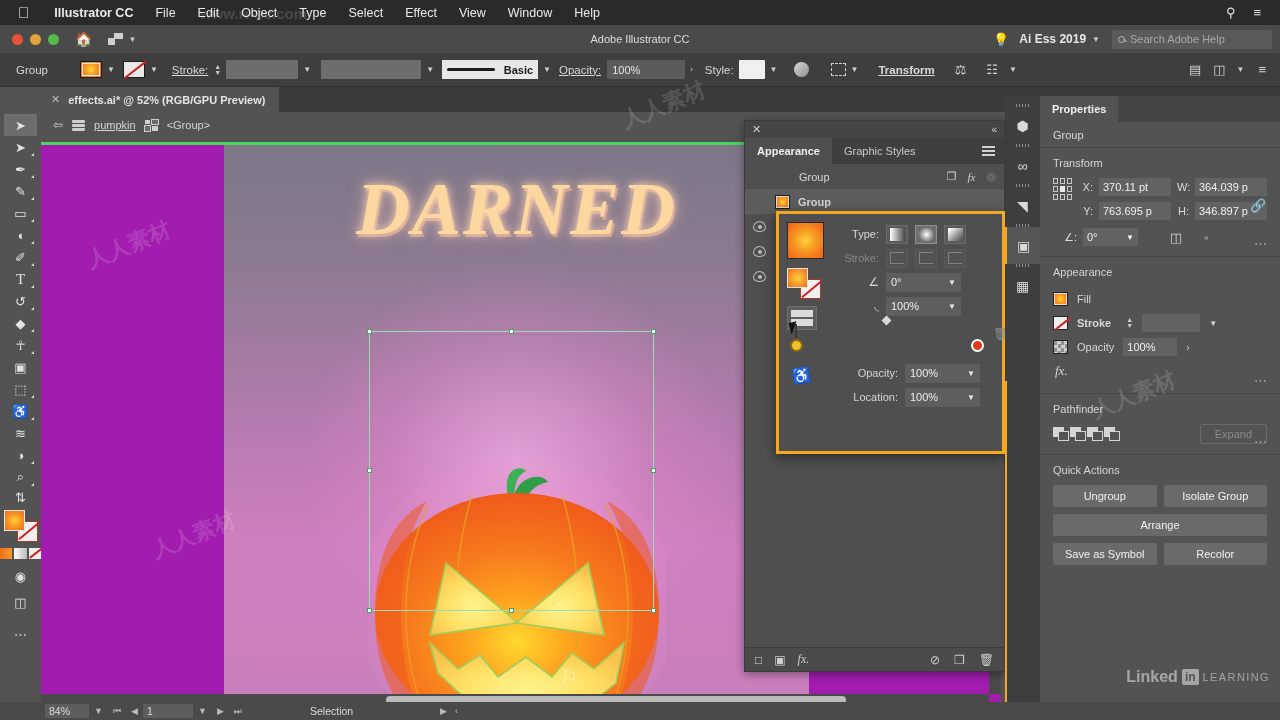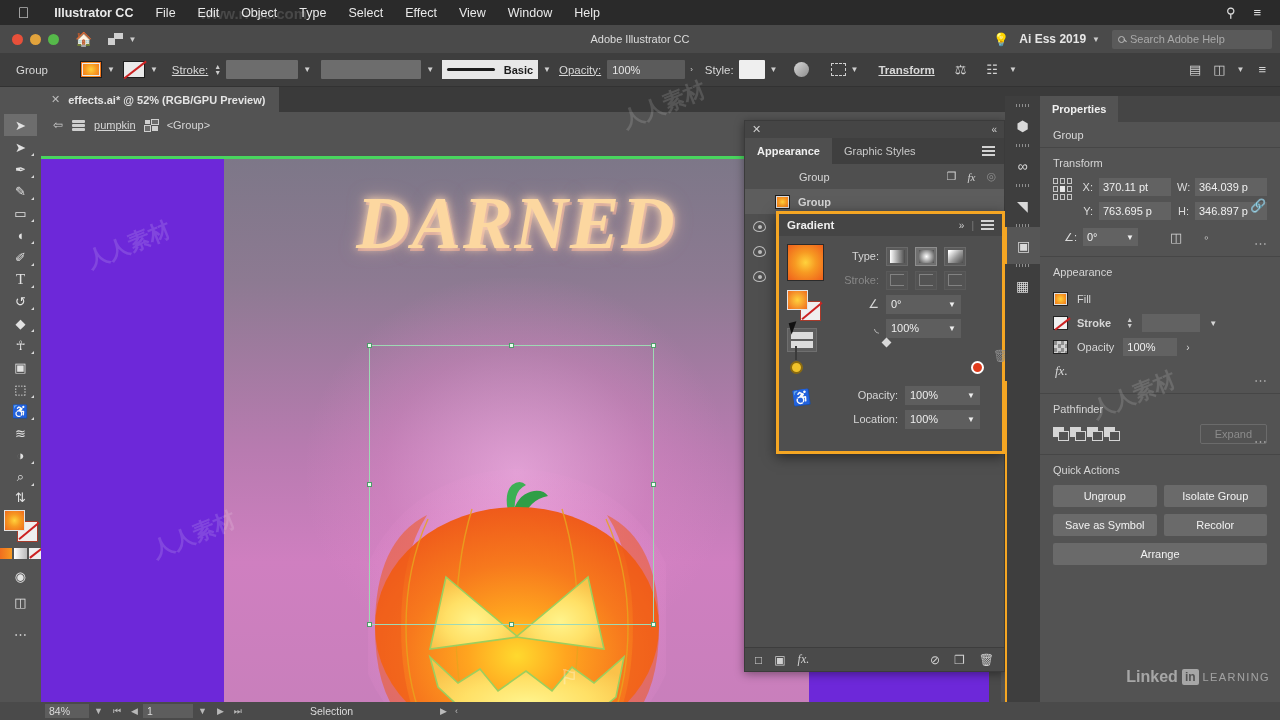--- a/index.html
+++ b/index.html
@@ -90,21 +90,21 @@
   .fs-wrap{position:relative;width:34px;height:32px;margin-top:4px;}
   .fs-fill{position:absolute;left:0;top:0;width:21px;height:21px;background:radial-gradient(circle at 50% 50%,#ffd23c 0%,#f79a22 45%,#ef6a1e 100%);border:1.5px solid #e4e4e4;}
   .fs-stroke{position:absolute;left:13px;top:11px;width:21px;height:21px;background:#efefef;border:1.5px solid #a83a2a;}
   .fs-stroke::after{content:"";position:absolute;left:-2px;top:8px;width:26px;height:2px;background:#cc2222;transform:rotate(-40deg);}
   .colmodes{display:flex;gap:2px;margin-top:6px;}
   .cm{width:13px;height:11px;}
   .cm.c1{background:linear-gradient(90deg,#ef6a1e,#f79a22);} .cm.c2{background:linear-gradient(90deg,#fff,#bbb);}
   .cm.c3{background:#efefef;position:relative;} .cm.c3::after{content:"";position:absolute;left:-1px;top:4px;width:16px;height:1.5px;background:#cc2222;transform:rotate(-38deg);}
 
   
-  .canvasarea { position:absolute; left:41px; top:156px; width:960px; height:564px; background:#6d28d9; overflow:hidden;}
+  .canvasarea { position:absolute; left:41px; top:142px; width:960px; height:564px; background:#a21caf; overflow:hidden;}
   .greenline{position:absolute;left:0;top:0;width:960px;height:3px;background:#49d45e;}
   .artboard { position:absolute; left:183px; top:3px; width:585px; height:560px;
     background:linear-gradient(180deg,#7d7788 0%,#8d7a92 22%,#b87bb0 52%,#cf7fc0 72%,#c87fbb 100%); }
   .glowbg{position:absolute;left:50%;top:56%;transform:translate(-50%,-50%);width:420px;height:390px;
     background:radial-gradient(ellipse at 50% 50%, rgba(255,190,240,.55) 0%, rgba(232,140,205,.28) 45%, rgba(200,120,185,0) 72%);}
   .darned { position:absolute; left:0; right:0; top:22px; text-align:center;
     font-family:"Liberation Serif", serif; font-weight:bold; font-size:74px; letter-spacing:2px;
     color:#fcd7a0; text-shadow:0 0 9px rgba(255,220,180,.95),0 0 18px rgba(255,200,170,.55),2px 3px 0 rgba(245,170,150,.6);
     font-style:italic; }
   .pumpkin-wrap{position:absolute;left:50%;top:300px;transform:translateX(-50%);width:298px;height:290px;}
@@ -474,32 +474,20 @@
       <span style="font-style:italic;font-family:'Liberation Serif',serif">fx.</span>
       <span class="right">
         <span>⊘</span>
         <span>❐</span>
         <span>🗑</span>
       </span>
     </div>
   </div>
 
   <div class="gradpanel">
-    <div class="gp-head">
-      <span class="gp-title">Gradient</span>
-      <span class="r">
-        <span>»</span>
-        <span style="color:#7d7d7d">|</span>
-        <span class="hamb">
-            <span></span>
-            <span></span>
-            <span></span>
-          </span>
-      </span>
-    </div>
     <div class="gp-body">
       <div class="gp-left">
         <div class="gp-thumb"></div>
         <div class="gp-fs">
           <span class="s"></span>
           <span class="f"></span>
         </div>
         <div class="gp-modes">
             <i></i>
             <i></i>
@@ -686,25 +674,25 @@
       <span class="dots3">⋯</span>
     </div>
 
     <div class="sec" style="border:none">
       <h4>Quick Actions</h4>
       <div class="qa">
         <span class="qbtn">Ungroup</span>
         <span class="qbtn">Isolate Group</span>
       </div>
       <div class="qa">
+        <span class="qbtn">Arrange</span>
+      </div>
+      <div class="qa">
         <span class="qbtn">Save as Symbol</span>
         <span class="qbtn">Recolor</span>
-      </div>
-      <div class="qa">
-        <span class="qbtn">Arrange</span>
       </div>
     </div>
 
     <div class="lilogo">
       <span class="t1">Linked</span>
       <span class="in">in</span>
       <span class="t2">LEARNING</span>
     </div>
   </div>
 

